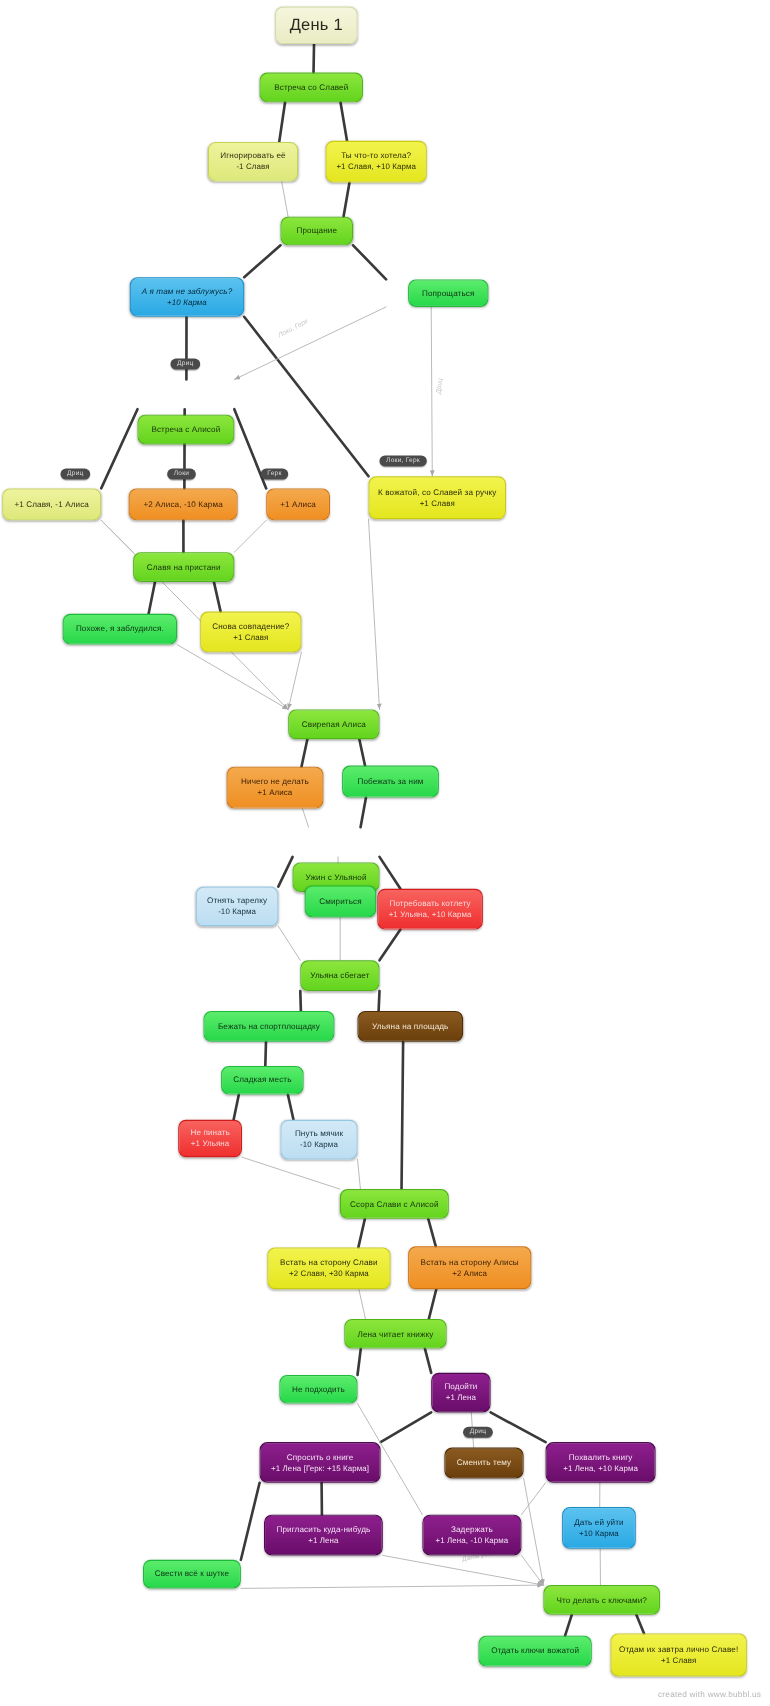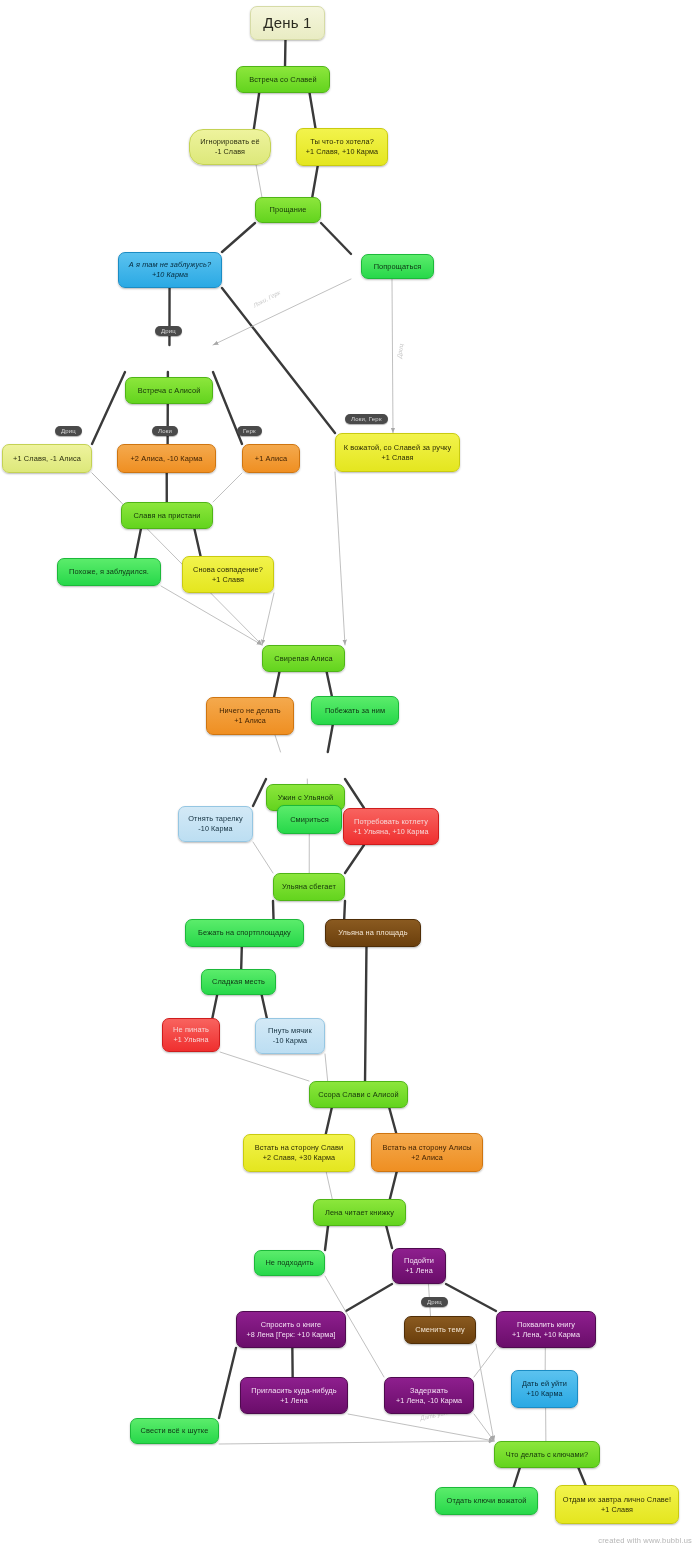--- a/index.html
+++ b/index.html
@@ -152,36 +152,36 @@
       </g>
   </svg>
 
   <div id="node-layer">
       <div class="node c-cream title-node" style="left: 250px; top: 6px; width: 75px; height: 34px;">
         <span class="ln">День 1</span>
       </div>
       <div class="node c-green" style="left: 236px; top: 66px; width: 94px; height: 27px;">
         <span class="ln">Встреча со Славей</span>
       </div>
-      <div class="node c-paleyel" style="left: 189px; top: 129px; width: 82px; height: 36px; border-radius: 14px;">
+      <div class="node c-paleyel" style="left: 189px; top: 129px; width: 82px; height: 36px;">
         <span class="ln">Игнорировать её</span>
         <span class="ln l2">-1 Славя</span>
       </div>
       <div class="node c-yellow" style="left: 296px; top: 128px; width: 92px; height: 38px;">
         <span class="ln">Ты что-то хотела?</span>
         <span class="ln l2">+1 Славя, +10 Карма</span>
       </div>
       <div class="node c-green" style="left: 255px; top: 197px; width: 66px; height: 26px;">
         <span class="ln">Прощание</span>
       </div>
       <div class="node c-blue" style="left: 118px; top: 252px; width: 104px; height: 36px; font-style: italic;">
         <span class="ln">А я там не заблужусь?</span>
         <span class="ln l2">+10 Карма</span>
       </div>
-      <div class="node c-green2" style="left: 361px; top: 254px; width: 73px; height: 25px;">
+      <div class="node c-green2" style="left: 371px; top: 254px; width: 73px; height: 25px;">
         <span class="ln">Попрощаться</span>
       </div>
       <div class="node c-green" style="left: 125px; top: 345px; width: 88px; height: 27px; margin-top: 32px;">
         <span class="ln">Встреча с Алисой</span>
       </div>
       <div class="node c-paleyel" style="left: 2px; top: 444px; width: 90px; height: 29px;">
         <span class="ln">+1 Славя, -1 Алиса</span>
       </div>
       <div class="node c-orange" style="left: 117px; top: 444px; width: 99px; height: 29px;">
         <span class="ln">+2 Алиса, -10 Карма</span>
@@ -266,21 +266,21 @@
       </div>
       <div class="node c-purple" style="left: 392px; top: 1248px; width: 54px; height: 36px;">
         <span class="ln">Подойти</span>
         <span class="ln l2">+1 Лена</span>
       </div>
       <div class="node c-brown" style="left: 404px; top: 1316px; width: 72px; height: 28px;">
         <span class="ln">Сменить тему</span>
       </div>
       <div class="node c-purple" style="left: 236px; top: 1311px; width: 110px; height: 37px;">
         <span class="ln">Спросить о книге</span>
-        <span class="ln l2">+8 Лена [Герк: +10 Карма]</span>
+        <span class="ln l2">+1 Лена [Герк: +15 Карма]</span>
       </div>
       <div class="node c-purple" style="left: 496px; top: 1311px; width: 100px; height: 37px;">
         <span class="ln">Похвалить книгу</span>
         <span class="ln l2">+1 Лена, +10 Карма</span>
       </div>
       <div class="node c-purple" style="left: 240px; top: 1377px; width: 108px; height: 37px;">
         <span class="ln">Пригласить куда-нибудь</span>
         <span class="ln l2">+1 Лена</span>
       </div>
       <div class="node c-purple" style="left: 384px; top: 1377px; width: 90px; height: 37px;">

